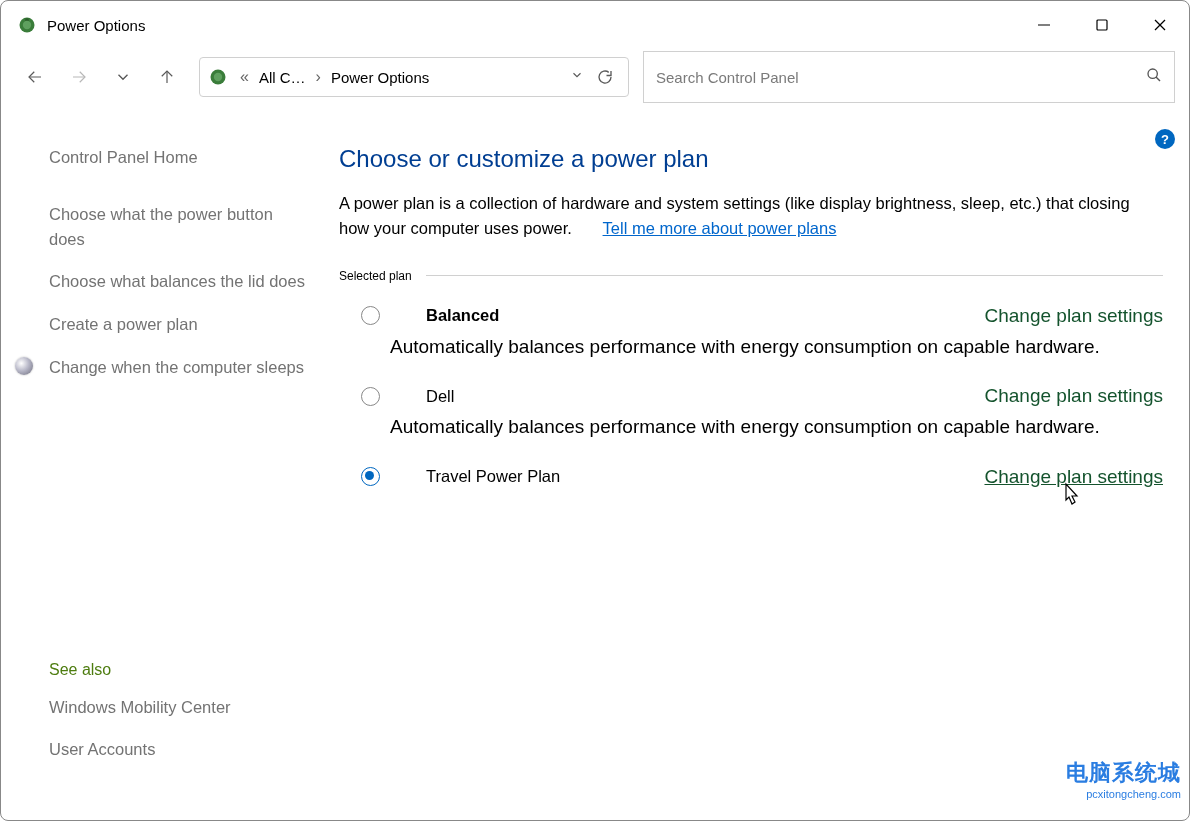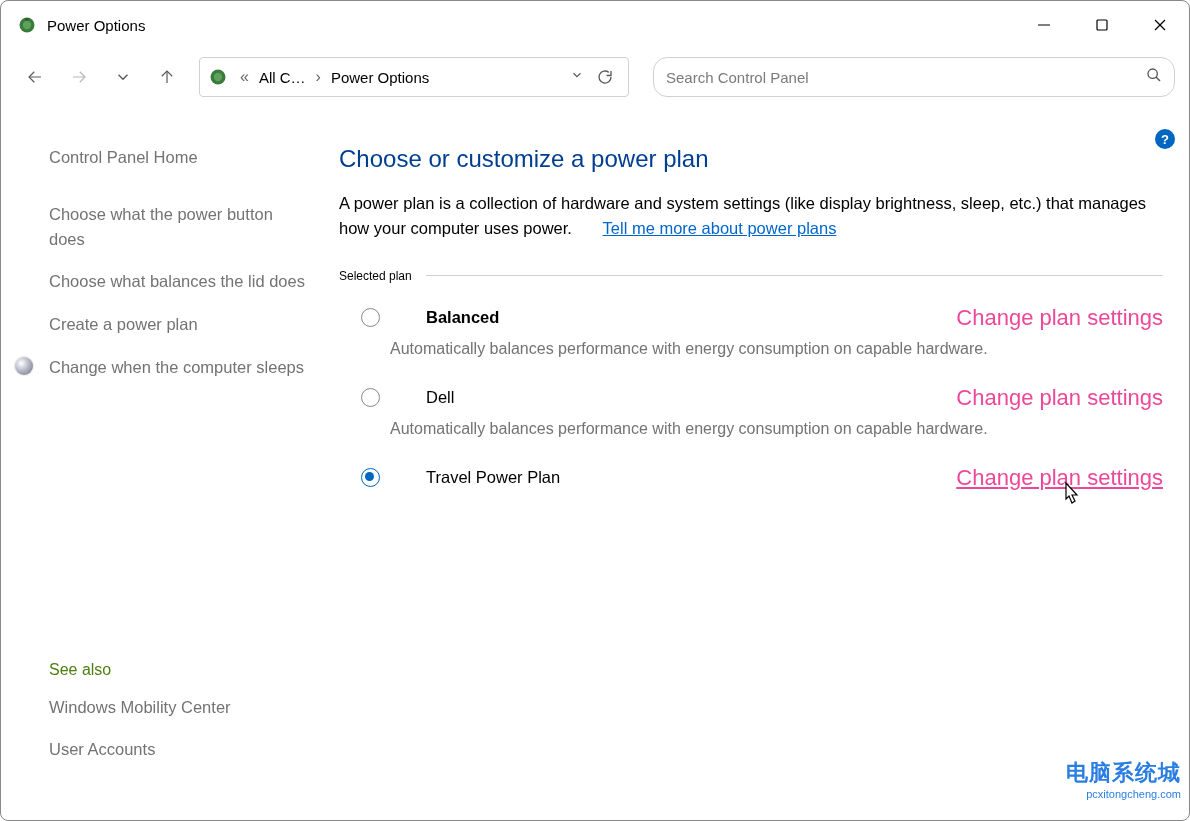--- a/index.html
+++ b/index.html
@@ -15,21 +15,21 @@
 
 
 .navbar { height: 56px; display: flex; align-items: center; padding: 0 14px; gap: 4px; }
 .nav-btn { width: 40px; height: 40px; display: flex; align-items: center; justify-content: center; color: #5a5a5a; border-radius: 4px; }
 .nav-btn svg { width: 18px; height: 18px; }
 .addr-bar { flex: 0 0 430px; height: 40px; border: 1px solid #d0d0d0; border-radius: 4px; display: flex; align-items: center; padding: 0 8px; margin-left: 8px; background: #fff; }
 .addr-bar .crumb-icon { width: 20px; height: 20px; margin-right: 6px; }
 .addr-bar .crumb { font-size: 15px; color: #000; padding: 0 4px; white-space: nowrap; }
 .addr-bar .chev { color: #666; padding: 0 6px; }
 .addr-bar .spacer { flex: 1; }
-.search-box { flex: 1; height: 40px; border: 1px solid #d0d0d0; border-radius: 14px; display: flex; align-items: center; padding: 0 12px; margin-left: 20px; background: #fff; }
+.search-box { flex: 1; height: 52px; border: 1px solid #d0d0d0; border-radius: 0; display: flex; align-items: center; padding: 0 12px; margin-left: 10px; background: #fff; }
 .search-box input { flex: 1; border: none; outline: none; font-size: 15px; color: #000; background: transparent; }
 .search-box input::placeholder { color: #7a7a7a; }
 .search-box .search-ic { color: #555; }
 
 
 .content { display: flex; height: calc(100% - 104px); position: relative; }
 .help-badge { position: absolute; top: 24px; right: 14px; width: 20px; height: 20px; border-radius: 50%; background: #0067c0; color: #fff; font-size: 13px; font-weight: bold; display: flex; align-items: center; justify-content: center; }
 
 
 .sidebar { width: 330px; padding: 40px 22px 20px 48px; display: flex; flex-direction: column; }
@@ -48,23 +48,23 @@
 .section-label { font-size: 12px; color: #000; padding-right: 14px; }
 .section-rule { flex: 1; height: 1px; background: #d0d0d0; }
 
 .plan { padding: 6px 0 18px 22px; }
 .plan-row { display: flex; align-items: center; gap: 36px; }
 .radio { width: 19px; height: 19px; border: 1.5px solid #888; border-radius: 50%; margin-right: 10px; flex-shrink: 0; position: relative; background: #fff; }
 .radio.checked { border-color: #0067c0; }
 .radio.checked::after { content: ""; position: absolute; top: 3px; left: 3px; width: 9px; height: 9px; border-radius: 50%; background: #0067c0; }
 .plan-name { font-size: 16.5px; color: #000; }
 .plan-name.bold { font-weight: 600; }
-.plan-link { margin-left: auto; color: #ec4899; font-size: 22px; text-decoration: none; text-align: center; }
+.plan-link { margin-left: auto; color: #14532d; font-size: 19px; text-decoration: none; text-align: center; }
 .plan-link:hover, .plan-link.hover { text-decoration: underline; }
-.plan-desc { font-size: 16px; color: #737373; margin: 6px 0 0 29px; line-height: 1.5; }
+.plan-desc { font-size: 19px; color: #000000; margin: 6px 0 0 29px; line-height: 1.5; }
 
 .cursor { position: absolute; width: 20px; height: 28px; pointer-events: none; }
 
 .watermark { position: absolute; right: 8px; bottom: 20px; text-align: right; font-family: sans-serif; }
 .watermark .wm1 { font-size: 22px; font-weight: bold; color: #2a7de1; letter-spacing: 1px; text-shadow: 1px 1px 0 #fff; }
 .watermark .wm2 { font-size: 11px; color: #2a7de1; }
 </style>
 </head>
 <body>
 
@@ -166,21 +166,21 @@
     <div class="see-also-block">
       <div class="see-also-title">See also</div>
       <a href="#">Windows Mobility Center</a>
       <a href="#">User Accounts</a>
     </div>
   </div>
 
   <div class="main">
     <h1 class="heading">Choose or customize a power plan</h1>
     <p class="desc">
-      <span>A power plan is a collection of hardware and system settings (like display brightness, sleep, etc.) that manages how your computer uses power. </span><a href="#">Tell me more about power plans</a>
+      <span>A power plan is a collection of hardware and system settings (like display brightness, sleep, etc.) that closing how your computer uses power. </span><a href="#">Tell me more about power plans</a>
     </p>
 
     <div class="section-label-row">
       <span class="section-label">Selected plan</span>
       <div class="section-rule"></div>
     </div>
 
     <div class="plan">
       <div class="plan-row">
         <span class="radio"></span>

